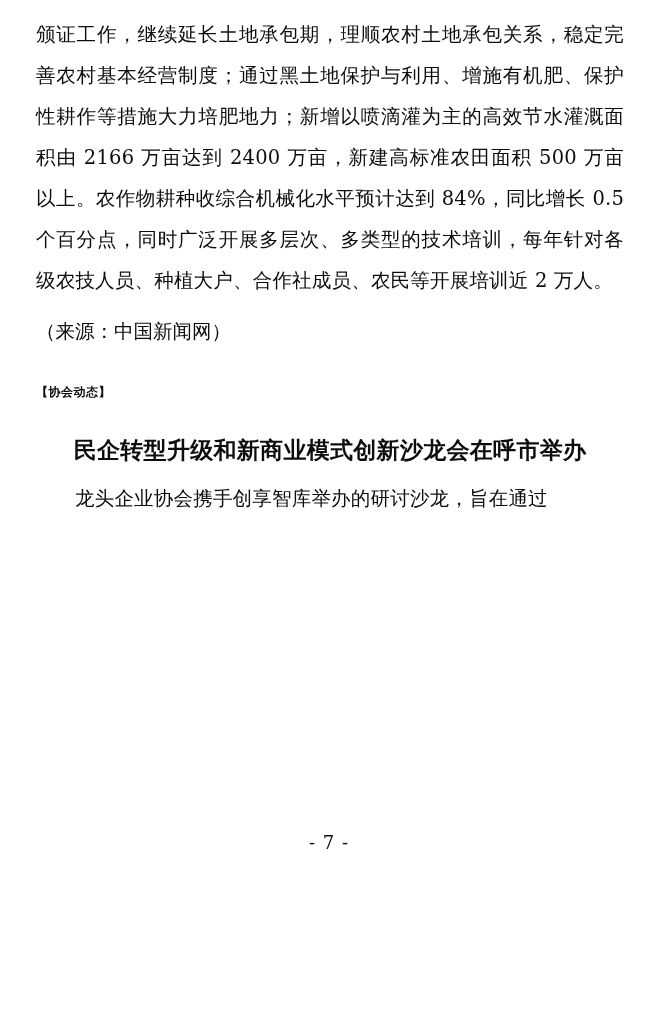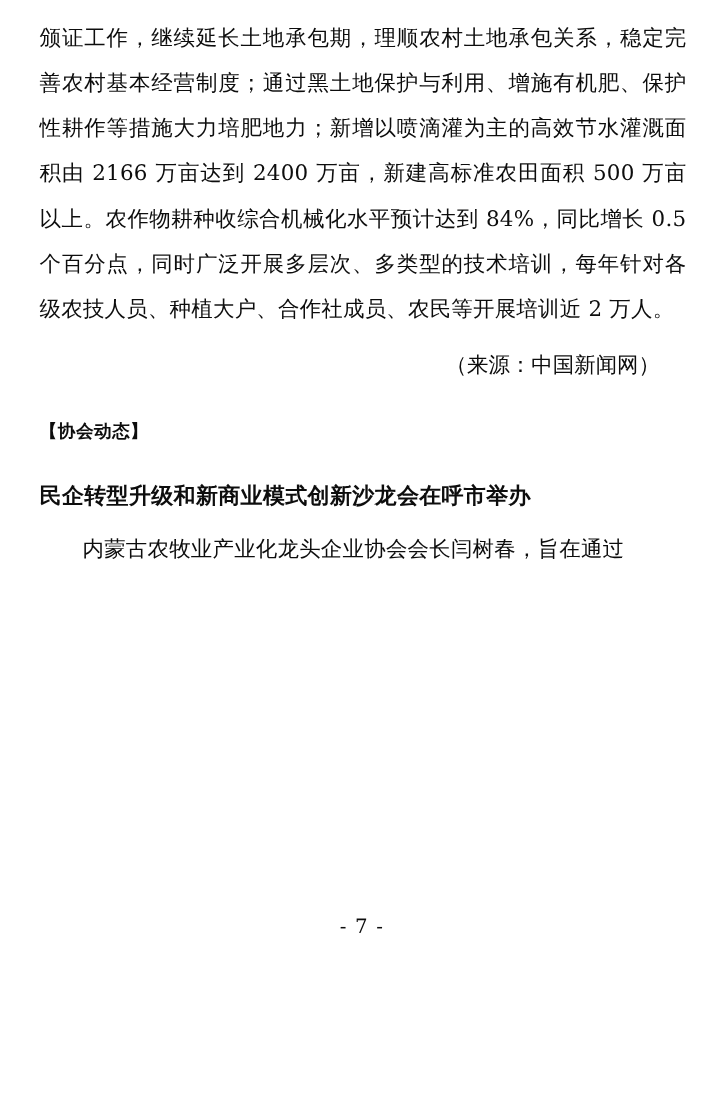--- a/index.html
+++ b/index.html
@@ -29,37 +29,38 @@
     text-justify: inter-ideograph;
     letter-spacing: 0.2px;
     margin: 0;
   }
   .para.indent {
     text-indent: 2em;
   }
   .source-line {
     font-size: 19.5px;
     line-height: 41px;
-    text-align: right;
+    text-align: left;
     margin: 0;
     padding-top: 10px;
     padding-right: 24px;
   }
   .section-tag {
-    font-size: 16px;
+    font-size: 12px;
     line-height: 40px;
     font-weight: bold;
     margin: 0;
     padding-top: 20px;
     letter-spacing: 0.5px;
   }
   .article-title {
-    font-size: 20px;
+    font-size: 23px;
     line-height: 40px;
     font-weight: bold;
+    text-align: center;
     margin: 0;
     padding-top: 18px;
     padding-bottom: 6px;
     letter-spacing: 0.3px;
   }
   .body-block {
     padding-top: 2px;
   }
   .footer {
     position: absolute;
@@ -79,18 +80,18 @@
 
   <p class="para">颁证工作，继续延长土地承包期，理顺农村土地承包关系，稳定完善农村基本经营制度；通过黑土地保护与利用、增施有机肥、保护性耕作等措施大力培肥地力；新增以喷滴灌为主的高效节水灌溉面积由 2166 万亩达到 2400 万亩，新建高标准农田面积 500 万亩以上。农作物耕种收综合机械化水平预计达到 84%，同比增长 0.5 个百分点，同时广泛开展多层次、多类型的技术培训，每年针对各级农技人员、种植大户、合作社成员、农民等开展培训近 2 万人。</p>
 
   <p class="source-line">（来源：中国新闻网）</p>
 
   <p class="section-tag">【协会动态】</p>
 
   <h1 class="article-title">民企转型升级和新商业模式创新沙龙会在呼市举办</h1>
 
   <div class="body-block">
-    <p class="para indent">内蒙古农牧业产业化龙头企业协会会长闫树春，旨在通过</p>
+    <p class="para indent">龙头企业协会携手创享智库举办的研讨沙龙，旨在通过</p>
   </div>
 
   <div class="footer">- 7 -</div>
 
 </div>
 
 </body></html>

